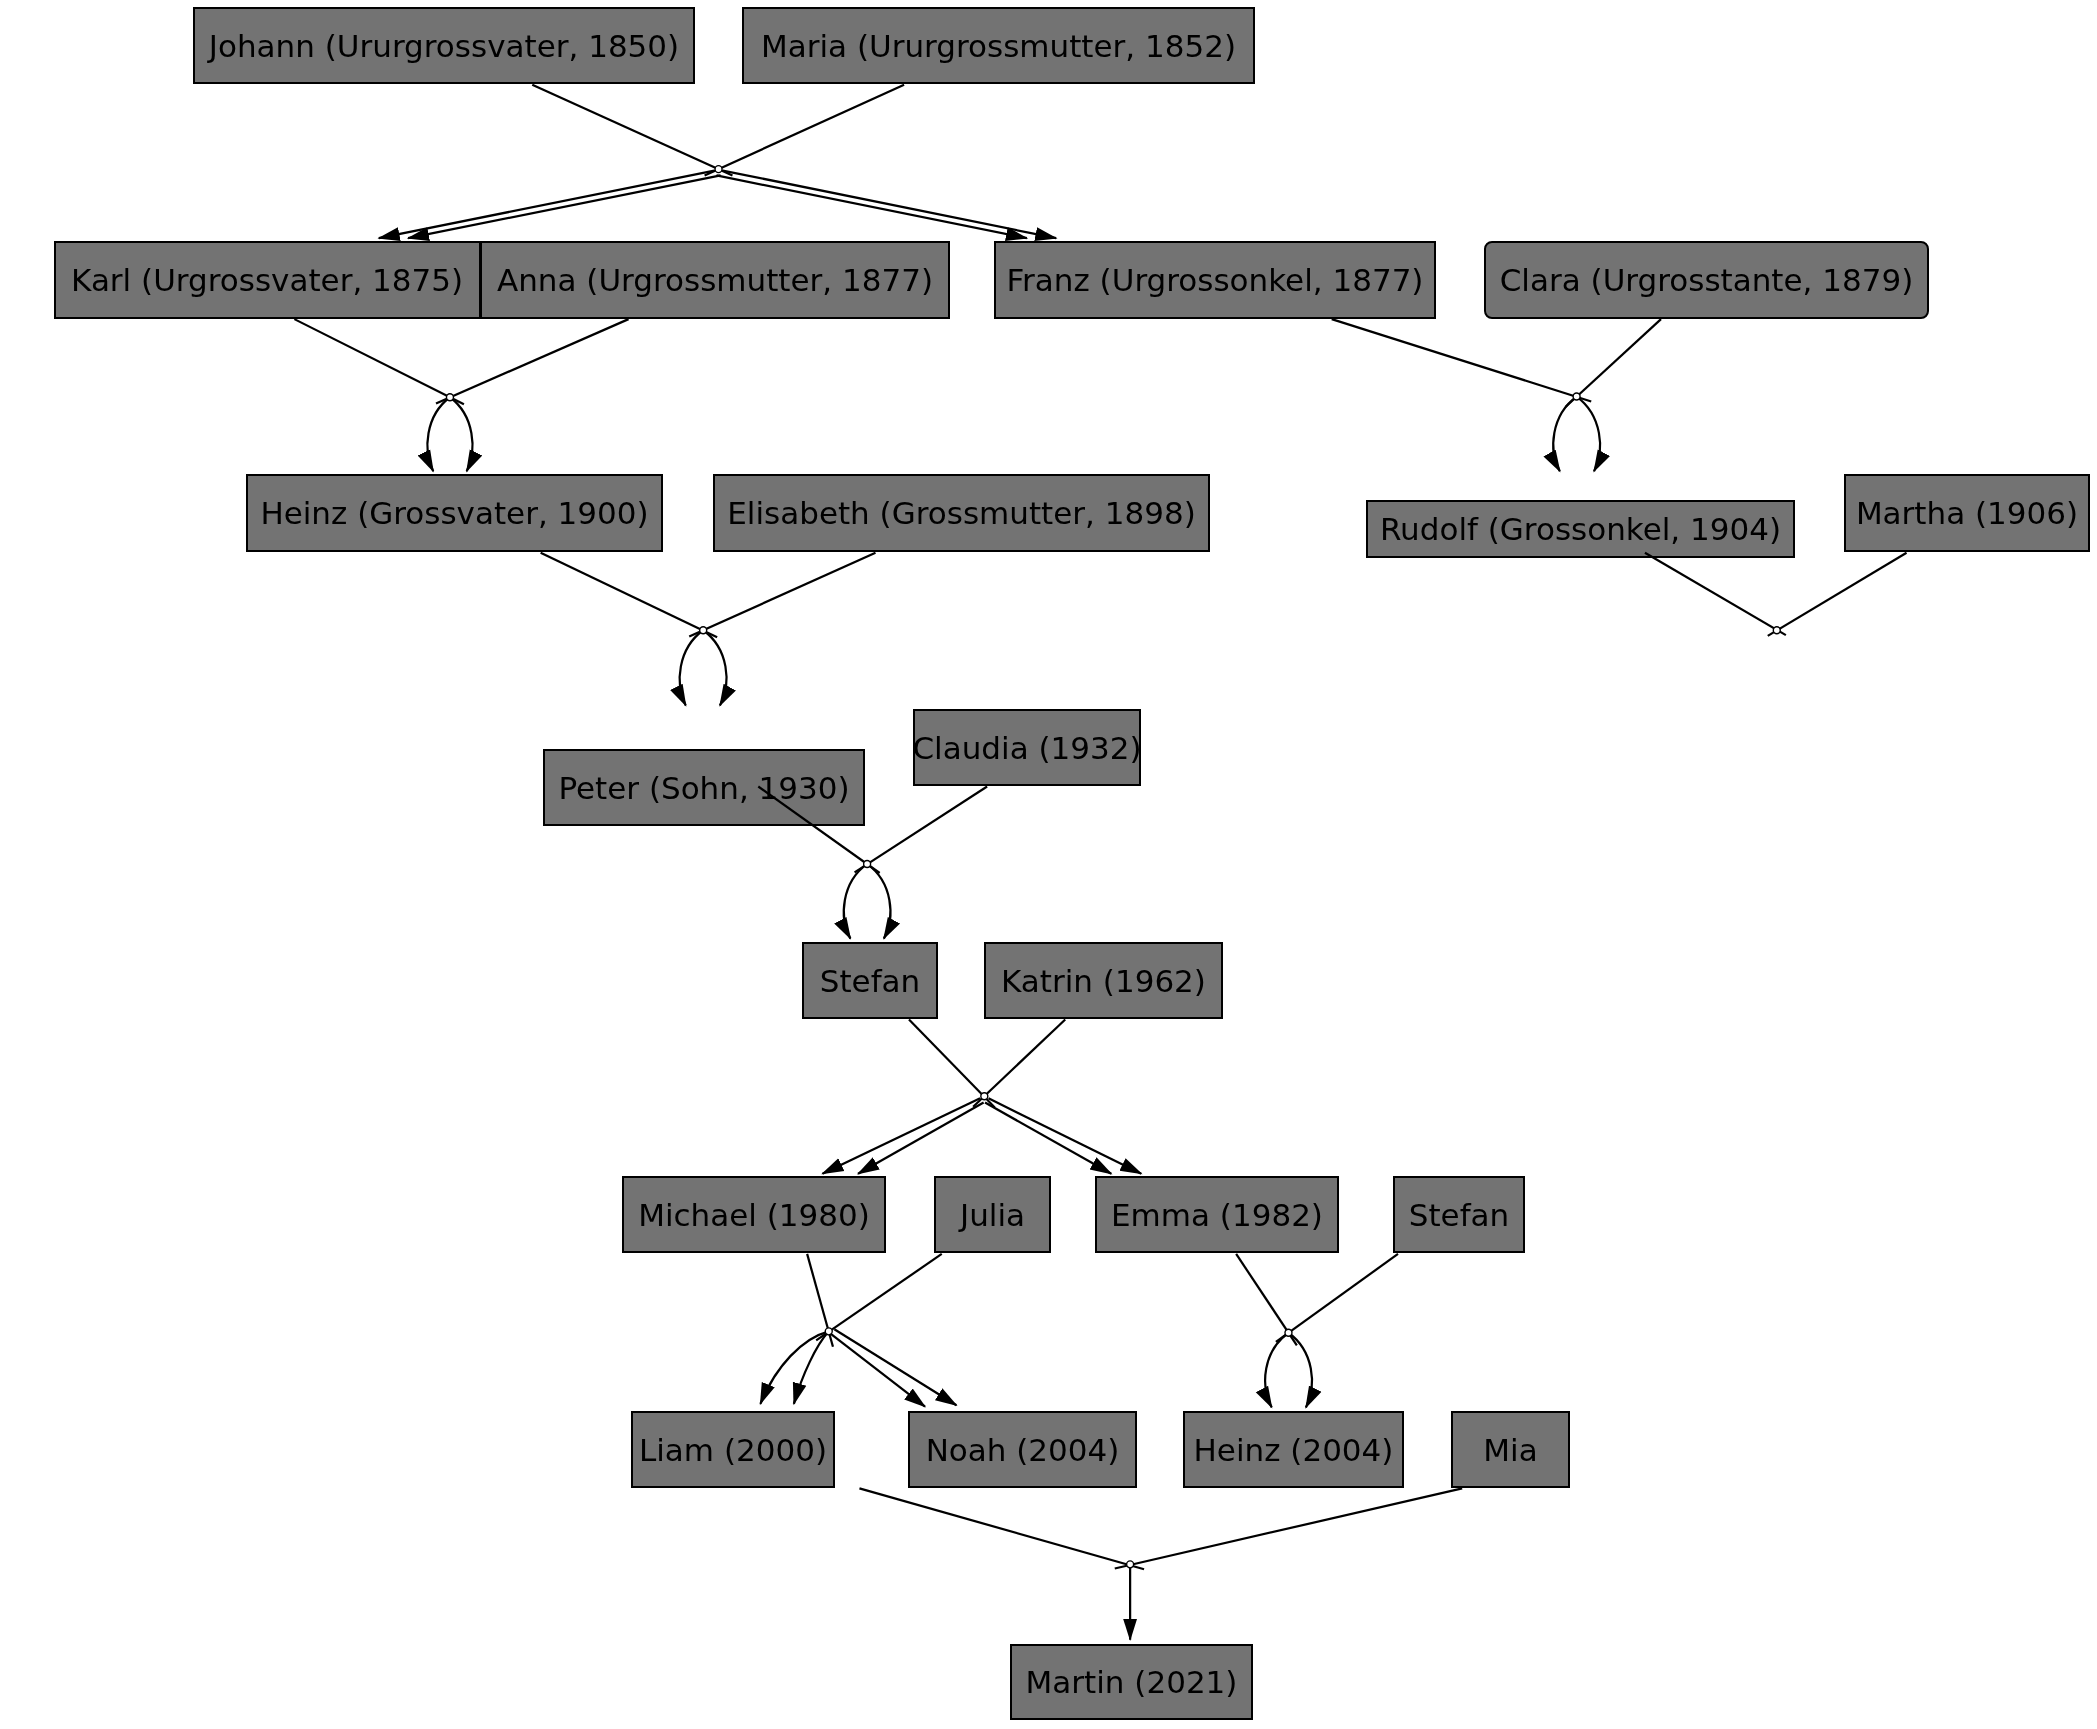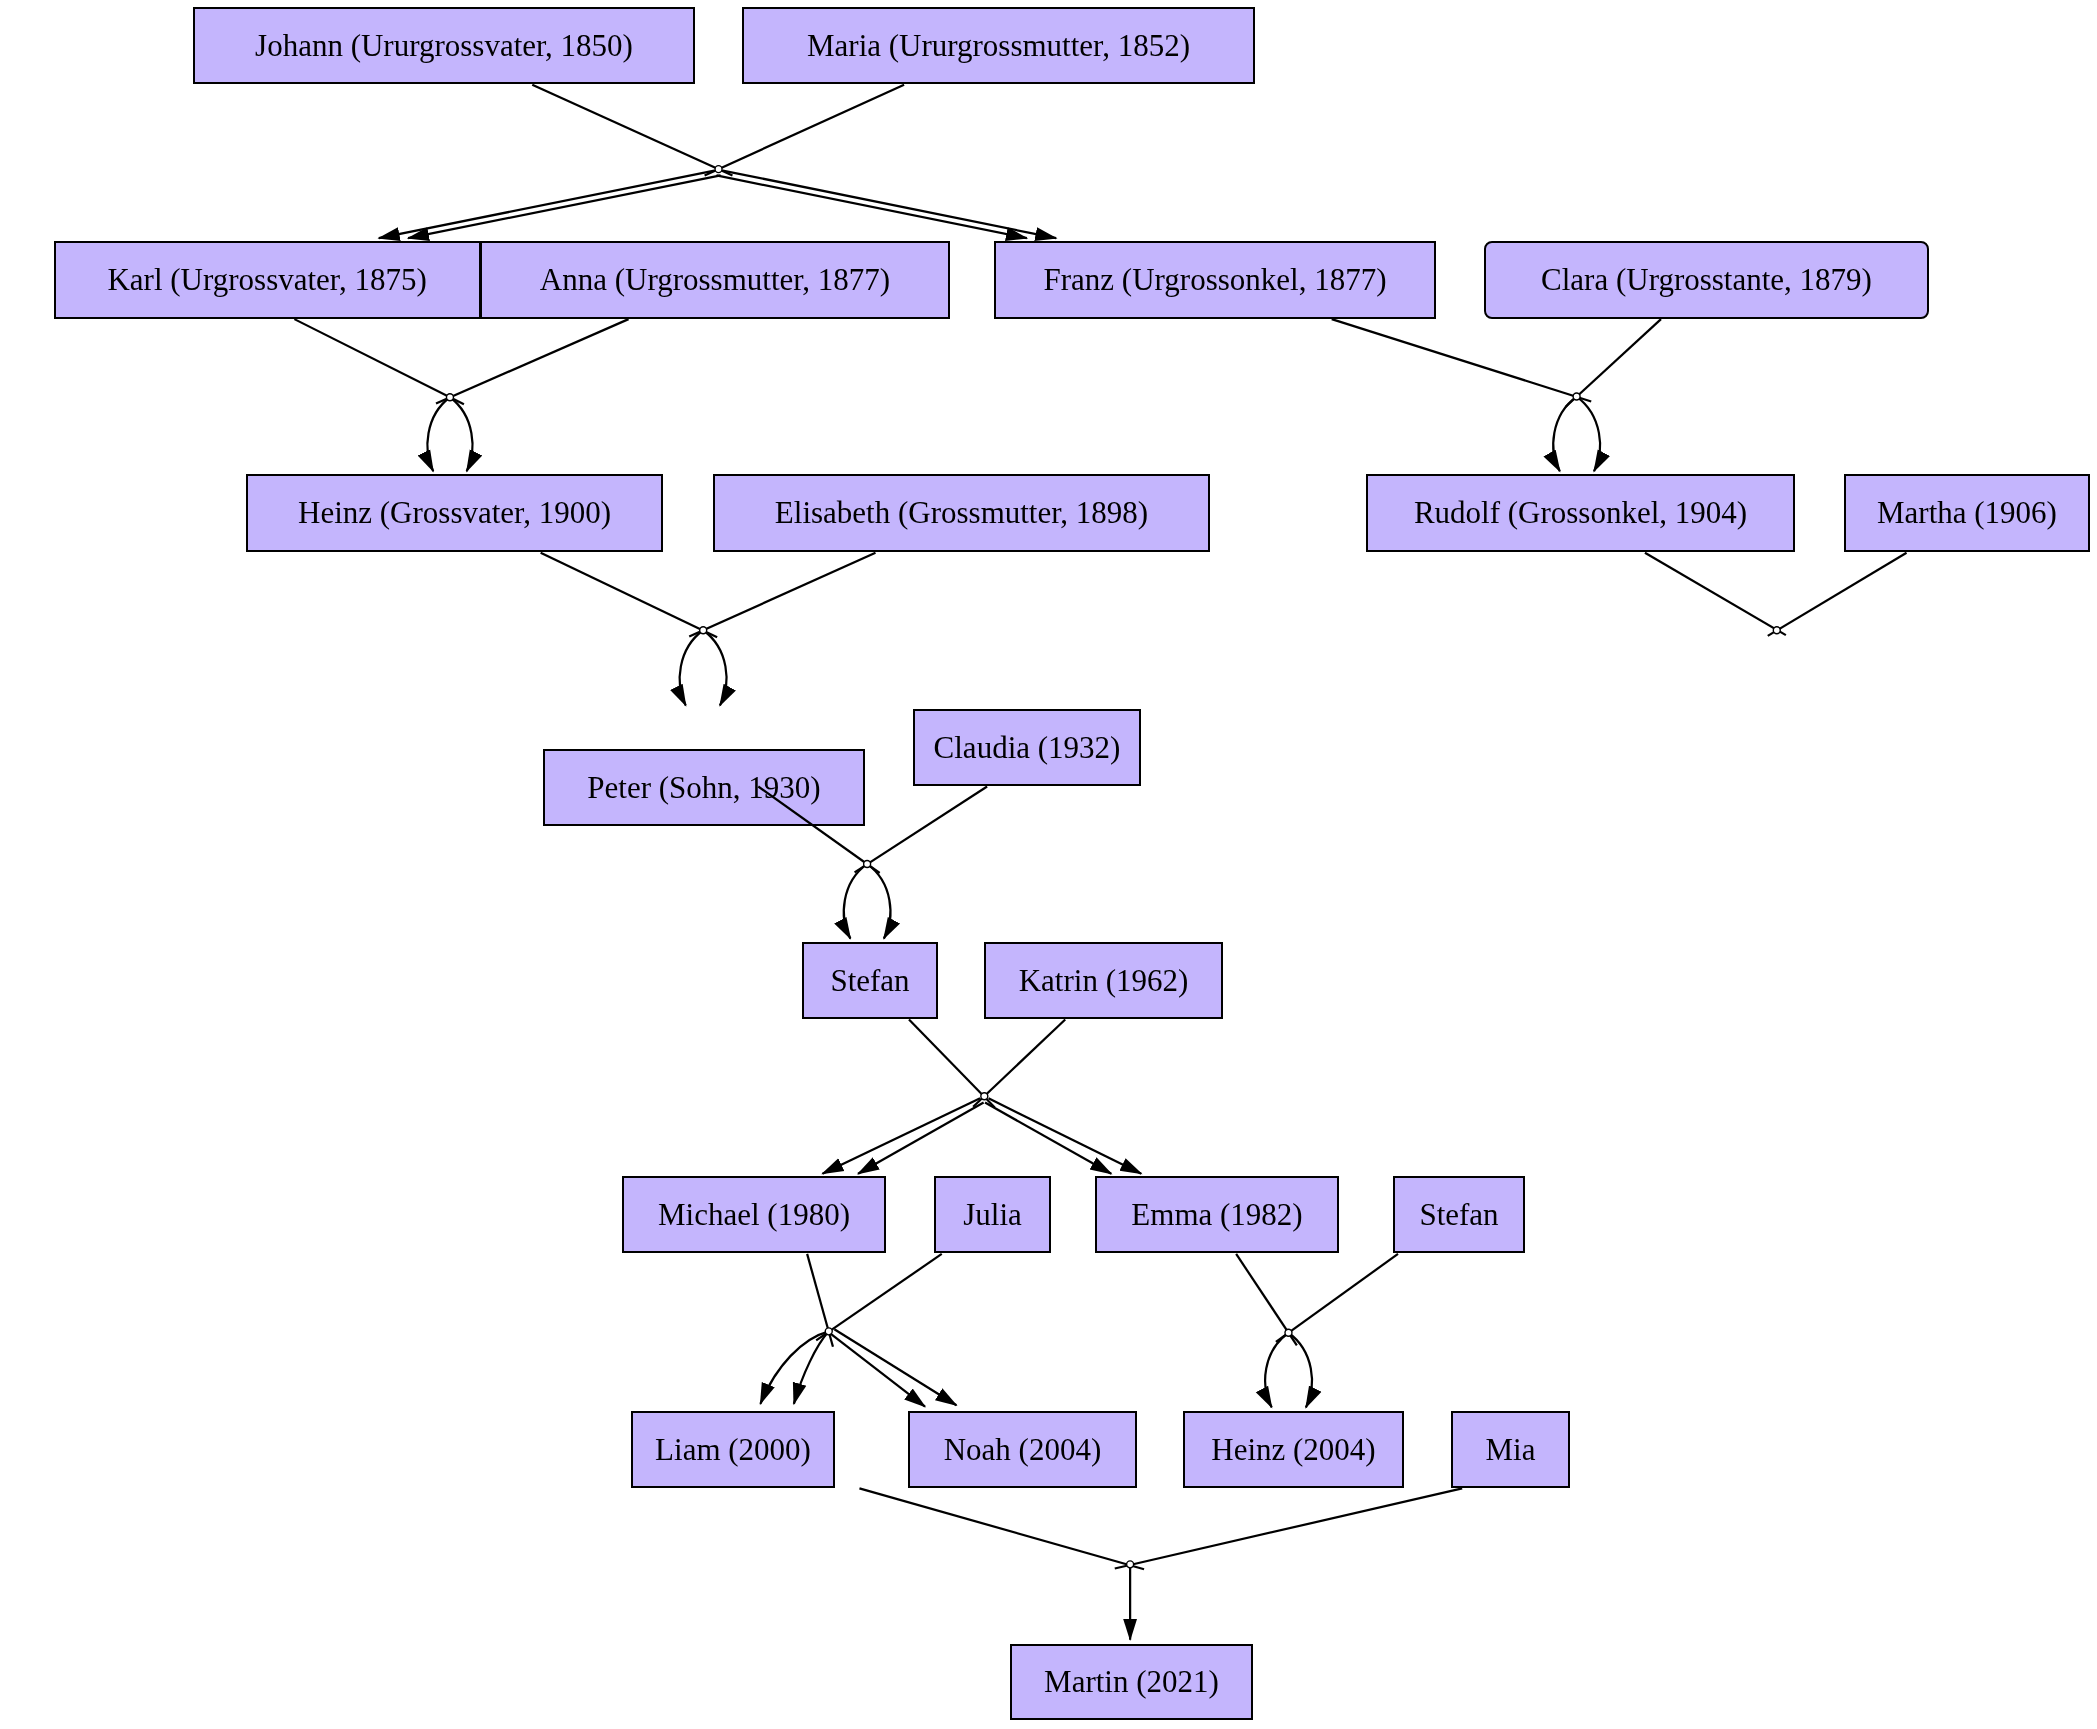--- a/index.html
+++ b/index.html
@@ -6,30 +6,29 @@
   #canvas {
     position: relative;
     width: 2097px;
     height: 1730px;
     background: #ffffff;
     font-family: "DejaVu Sans", "Liberation Sans", sans-serif;
   }
   .node {
     position: absolute;
     box-sizing: border-box;
-    background: #c4b5fd;
+    background: #737373;
     border: 2.8px solid #000000;
     display: flex;
     align-items: center;
     justify-content: center;
     font-size: 31px;
     color: #000000;
     white-space: nowrap;
     z-index: 1;
-    font-family: Liberation Serif, serif;
   }
   #edges {
     position: absolute;
     left: 0; top: 0;
     width: 2097px;
     height: 1730px;
     z-index: 2;
     pointer-events: none;
   }
   #edges path { fill: none; stroke: #000000; stroke-width: 3.2; }
@@ -45,21 +44,21 @@
   <div class="node" style="left:193px; top:7px;  width:502px; height:77px;">Johann (Ururgrossvater, 1850)</div>
   <div class="node" style="left:742px;top:7px;  width:513px; height:77px;">Maria (Ururgrossmutter, 1852)</div>
 
   <div class="node" style="left:5.6px;   top:241px; width:427px; height:78px;margin-left:48px;">Karl (Urgrossvater, 1875)</div>
   <div class="node" style="left:480px; top:241px; width:470px; height:78px;">Anna (Urgrossmutter, 1877)</div>
   <div class="node" style="left:994px;top:241px; width:442px; height:78px;">Franz (Urgrossonkel, 1877)</div>
   <div class="node" style="left:1484px;top:241px; width:445px; height:78px;border-radius:8px;">Clara (Urgrosstante, 1879)</div>
 
   <div class="node" style="left:246px; top:474px; width:417px; height:78px;">Heinz (Grossvater, 1900)</div>
   <div class="node" style="left:713px;top:474px; width:497px; height:78px;">Elisabeth (Grossmutter, 1898)</div>
-  <div class="node" style="left:1366px;top:474px; width:429px; height:78px;">Rudolf (Grossonkel, 1904)</div>
+  <div class="node" style="left:1366px;top:500px; width:429px; height:58px;">Rudolf (Grossonkel, 1904)</div>
   <div class="node" style="left:1844px;top:474px; width:246px; height:78px;">Martha (1906)</div>
 
   <div class="node" style="left:543px; top:709px;width:322px; height:77px;margin-top:40px;">Peter (Sohn, 1930)</div>
   <div class="node" style="left:913px;top:709px;width:228px; height:77px;">Claudia (1932)</div>
 
   <div class="node" style="left:802px;top:942px;width:136px; height:77px;">Stefan</div>
   <div class="node" style="left:984px;top:942px;width:239px; height:77px;">Katrin (1962)</div>
 
   <div class="node" style="left:622px; top:1176px;width:264px; height:77px;">Michael (1980)</div>
   <div class="node" style="left:934px;top:1176px;width:117px; height:77px;">Julia</div>

